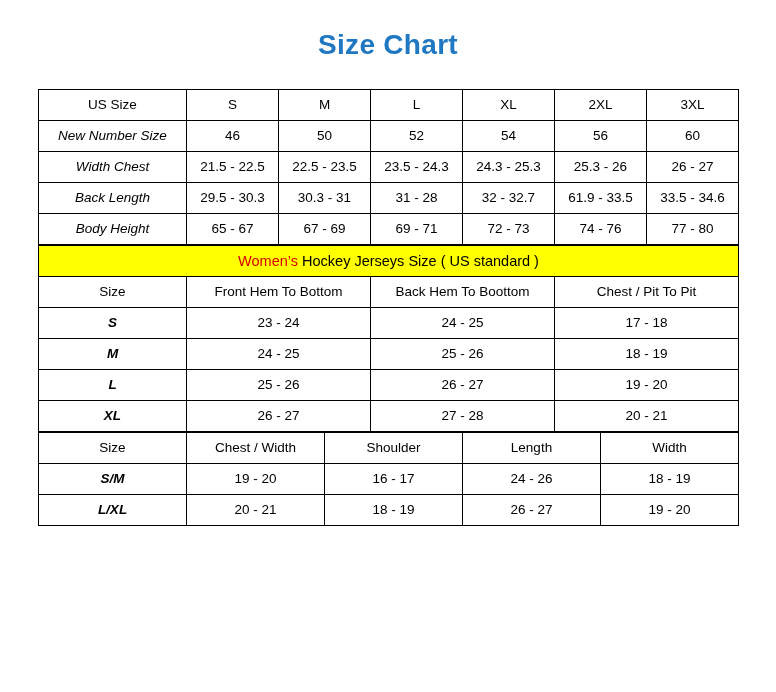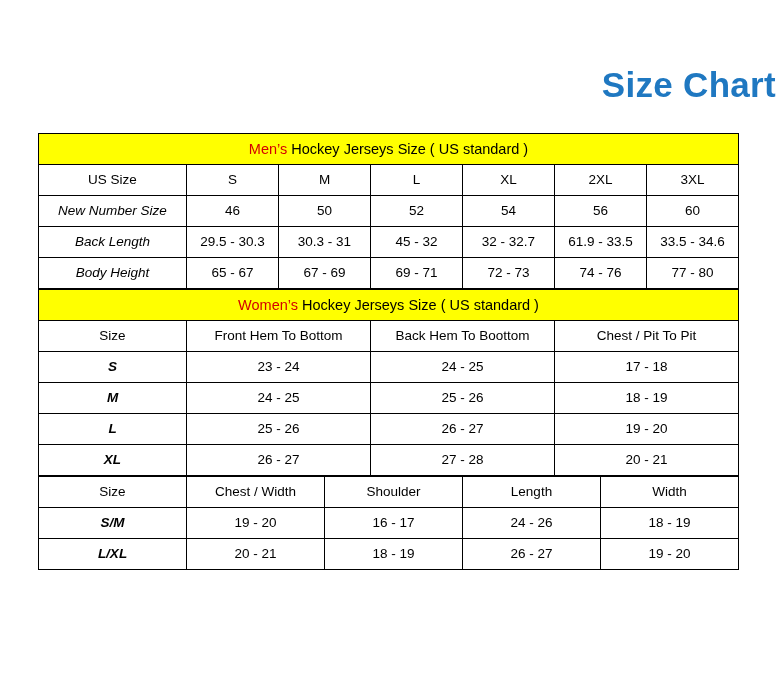--- a/index.html
+++ b/index.html
@@ -14,26 +14,26 @@
     color: #000000;
     overflow: hidden;
   }
   .page {
     position: relative;
     width: 776px;
     height: 692px;
     box-sizing: border-box;
   }
   .title {
-    text-align: right;
+    text-align: center;
     color: #1f78c1;
-    font-size: 35px;
+    font-size: 28px;
     font-weight: bold;
     letter-spacing: 0.3px;
-    padding-top: 66px;
+    padding-top: 30px;
     padding-bottom: 0;
     line-height: 1.1;
   }
   .chart-wrap {
     margin: 28px 38px 0 38px;
   }
   table.size-table {
     width: 700px;
     border-collapse: collapse;
     table-layout: fixed;
@@ -81,46 +81,52 @@
       <colgroup>
         <col style="width:148px">
         <col style="width:92px">
         <col style="width:92px">
         <col style="width:92px">
         <col style="width:92px">
         <col style="width:92px">
         <col style="width:92px">
       </colgroup>
       <tbody>
-        <tr class="section-header">
-          <td colspan="7"><span class="accent">Men’s</span><span> Hockey Jerseys Size ( US standard )</span></td>
-        </tr>
         <tr class="col-head">
           <td>US Size</td>
           <td>S</td>
           <td>M</td>
           <td>L</td>
           <td>XL</td>
           <td>2XL</td>
           <td>3XL</td>
         </tr>
         <tr>
           <td class="rowlabel">New Number Size</td>
           <td>46</td>
           <td>50</td>
           <td>52</td>
           <td>54</td>
           <td>56</td>
           <td>60</td>
         </tr>
         <tr>
+          <td class="rowlabel">Width Chest</td>
+          <td>21.5 - 22.5</td>
+          <td>22.5 - 23.5</td>
+          <td>23.5 - 24.3</td>
+          <td>24.3 - 25.3</td>
+          <td>25.3 - 26</td>
+          <td>26 - 27</td>
+        </tr>
+        <tr>
           <td class="rowlabel">Back Length</td>
           <td>29.5 - 30.3</td>
           <td>30.3 - 31</td>
-          <td>45 - 32</td>
+          <td>31 - 28</td>
           <td>32 - 32.7</td>
           <td>61.9 - 33.5</td>
           <td>33.5 - 34.6</td>
         </tr>
         <tr>
           <td class="rowlabel">Body Height</td>
           <td>65 - 67</td>
           <td>67 - 69</td>
           <td>69 - 71</td>
           <td>72 - 73</td>

